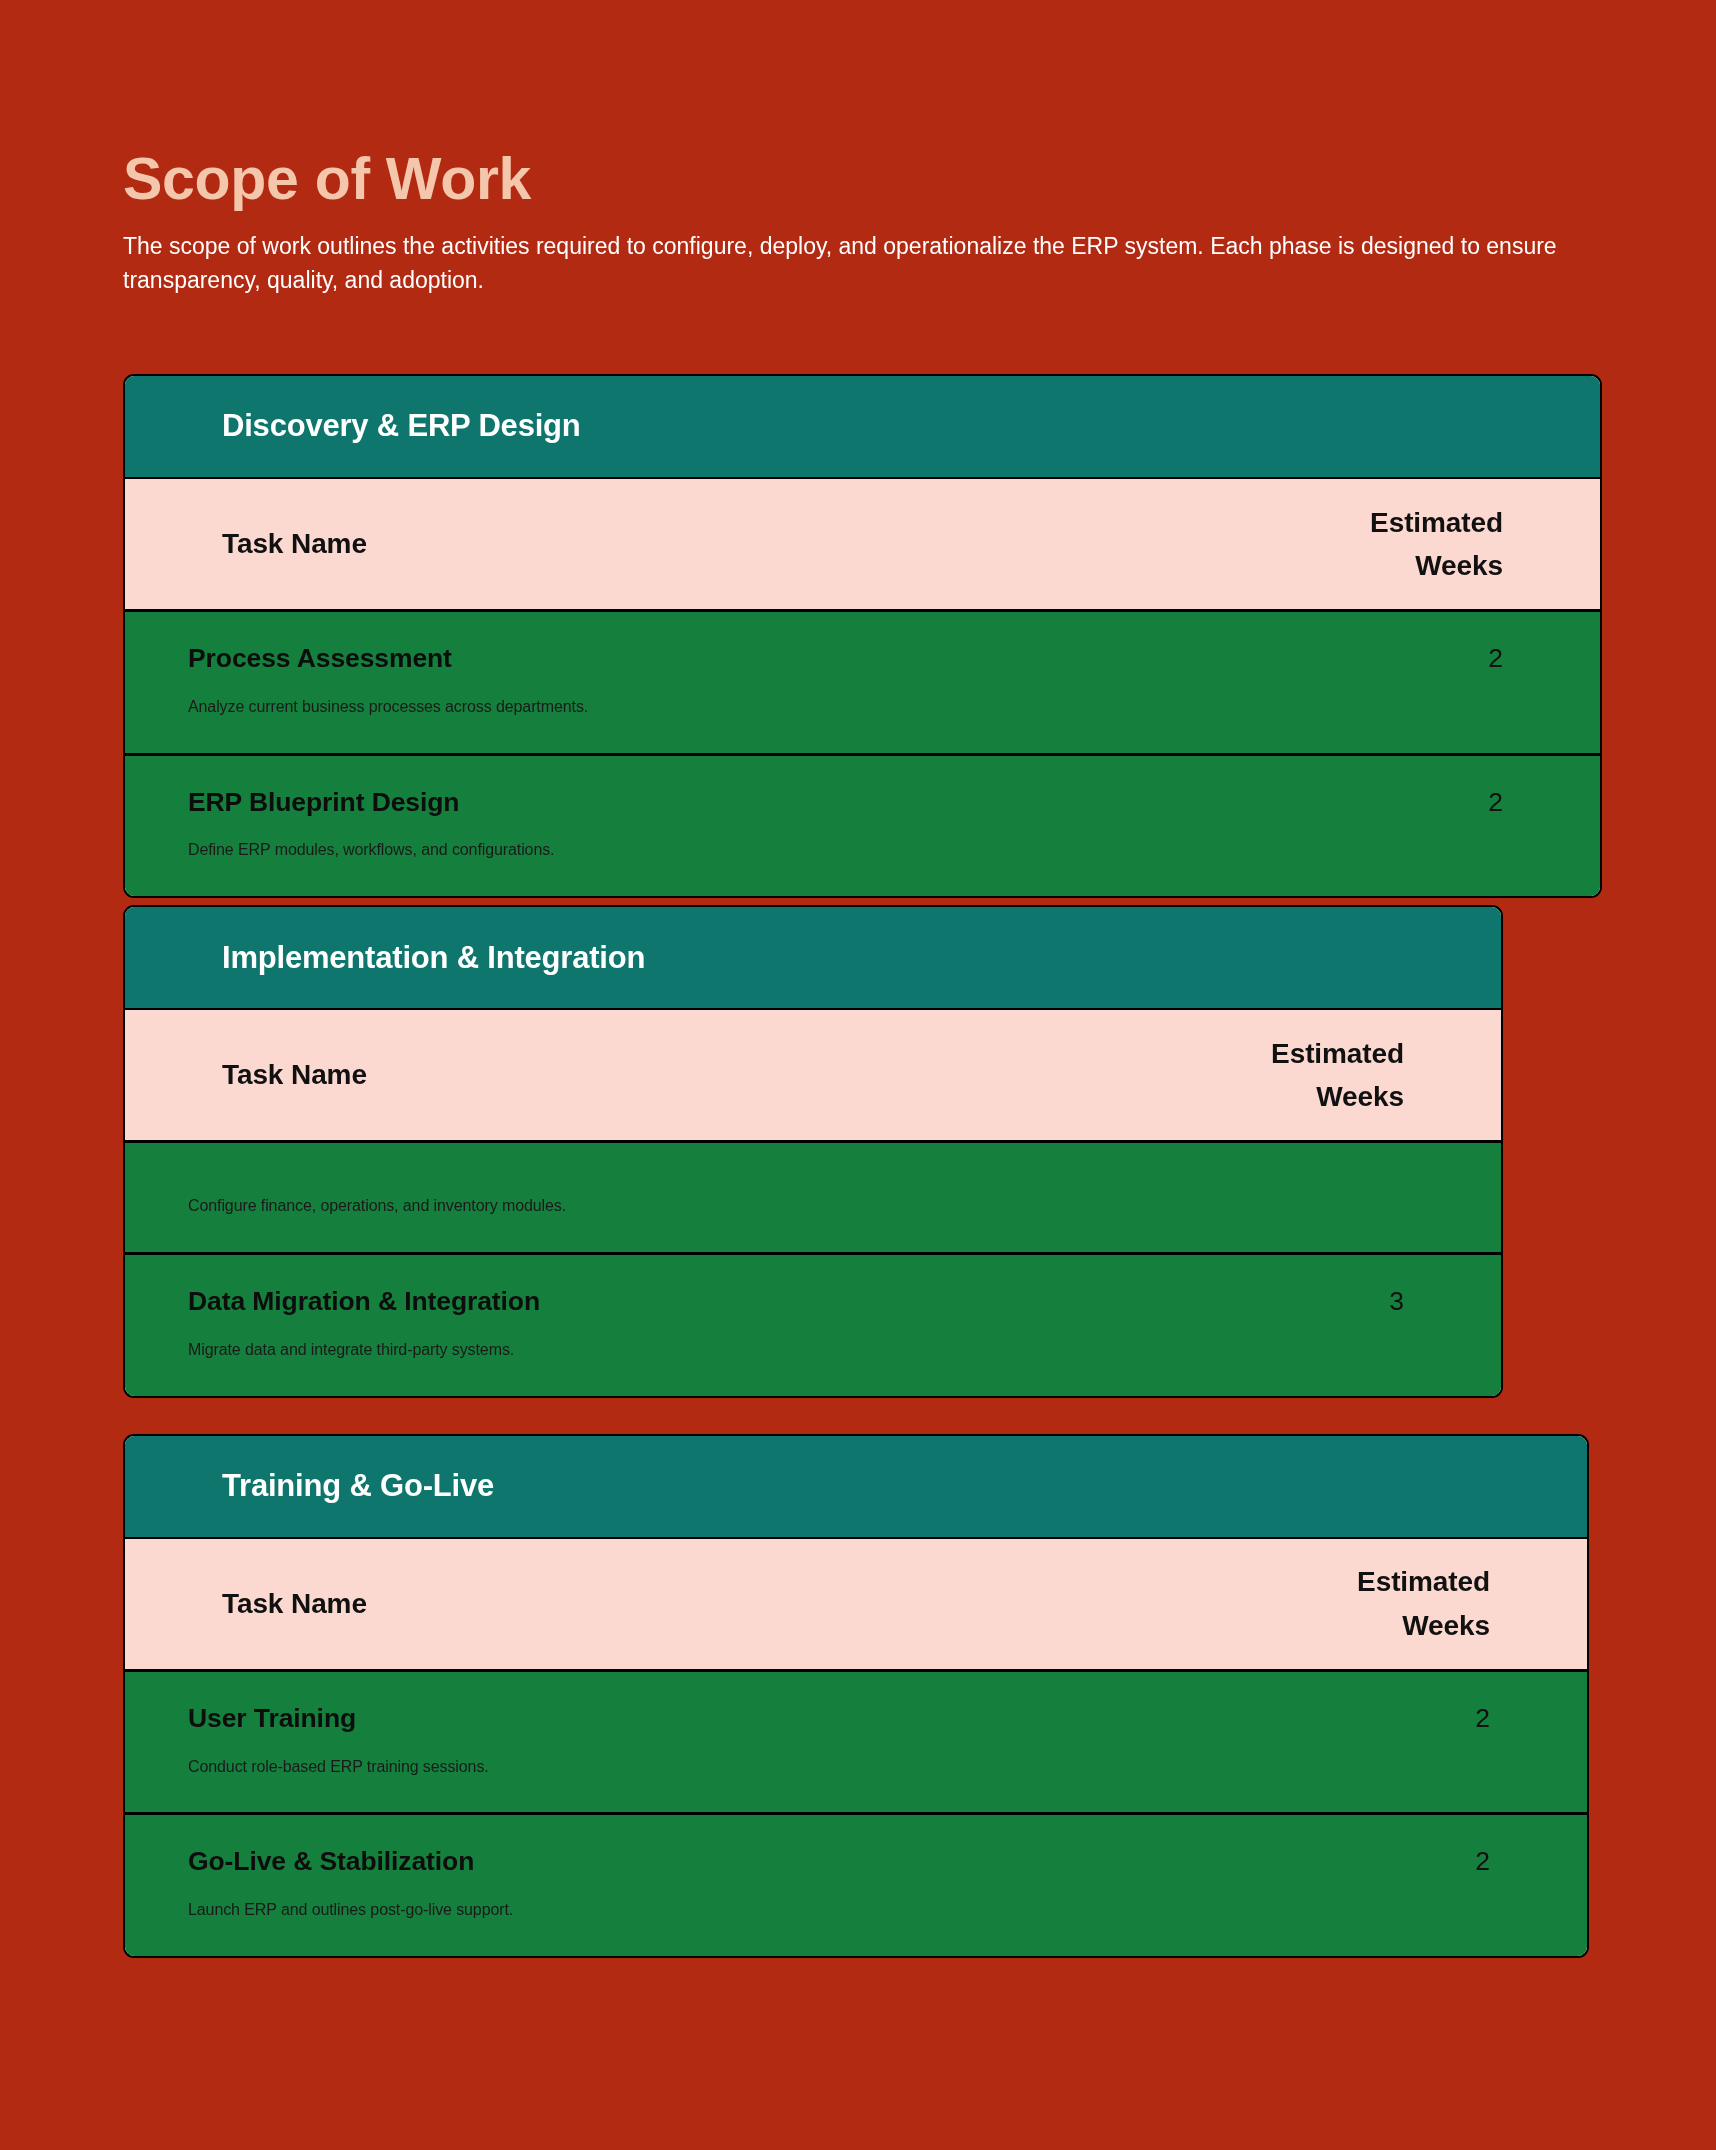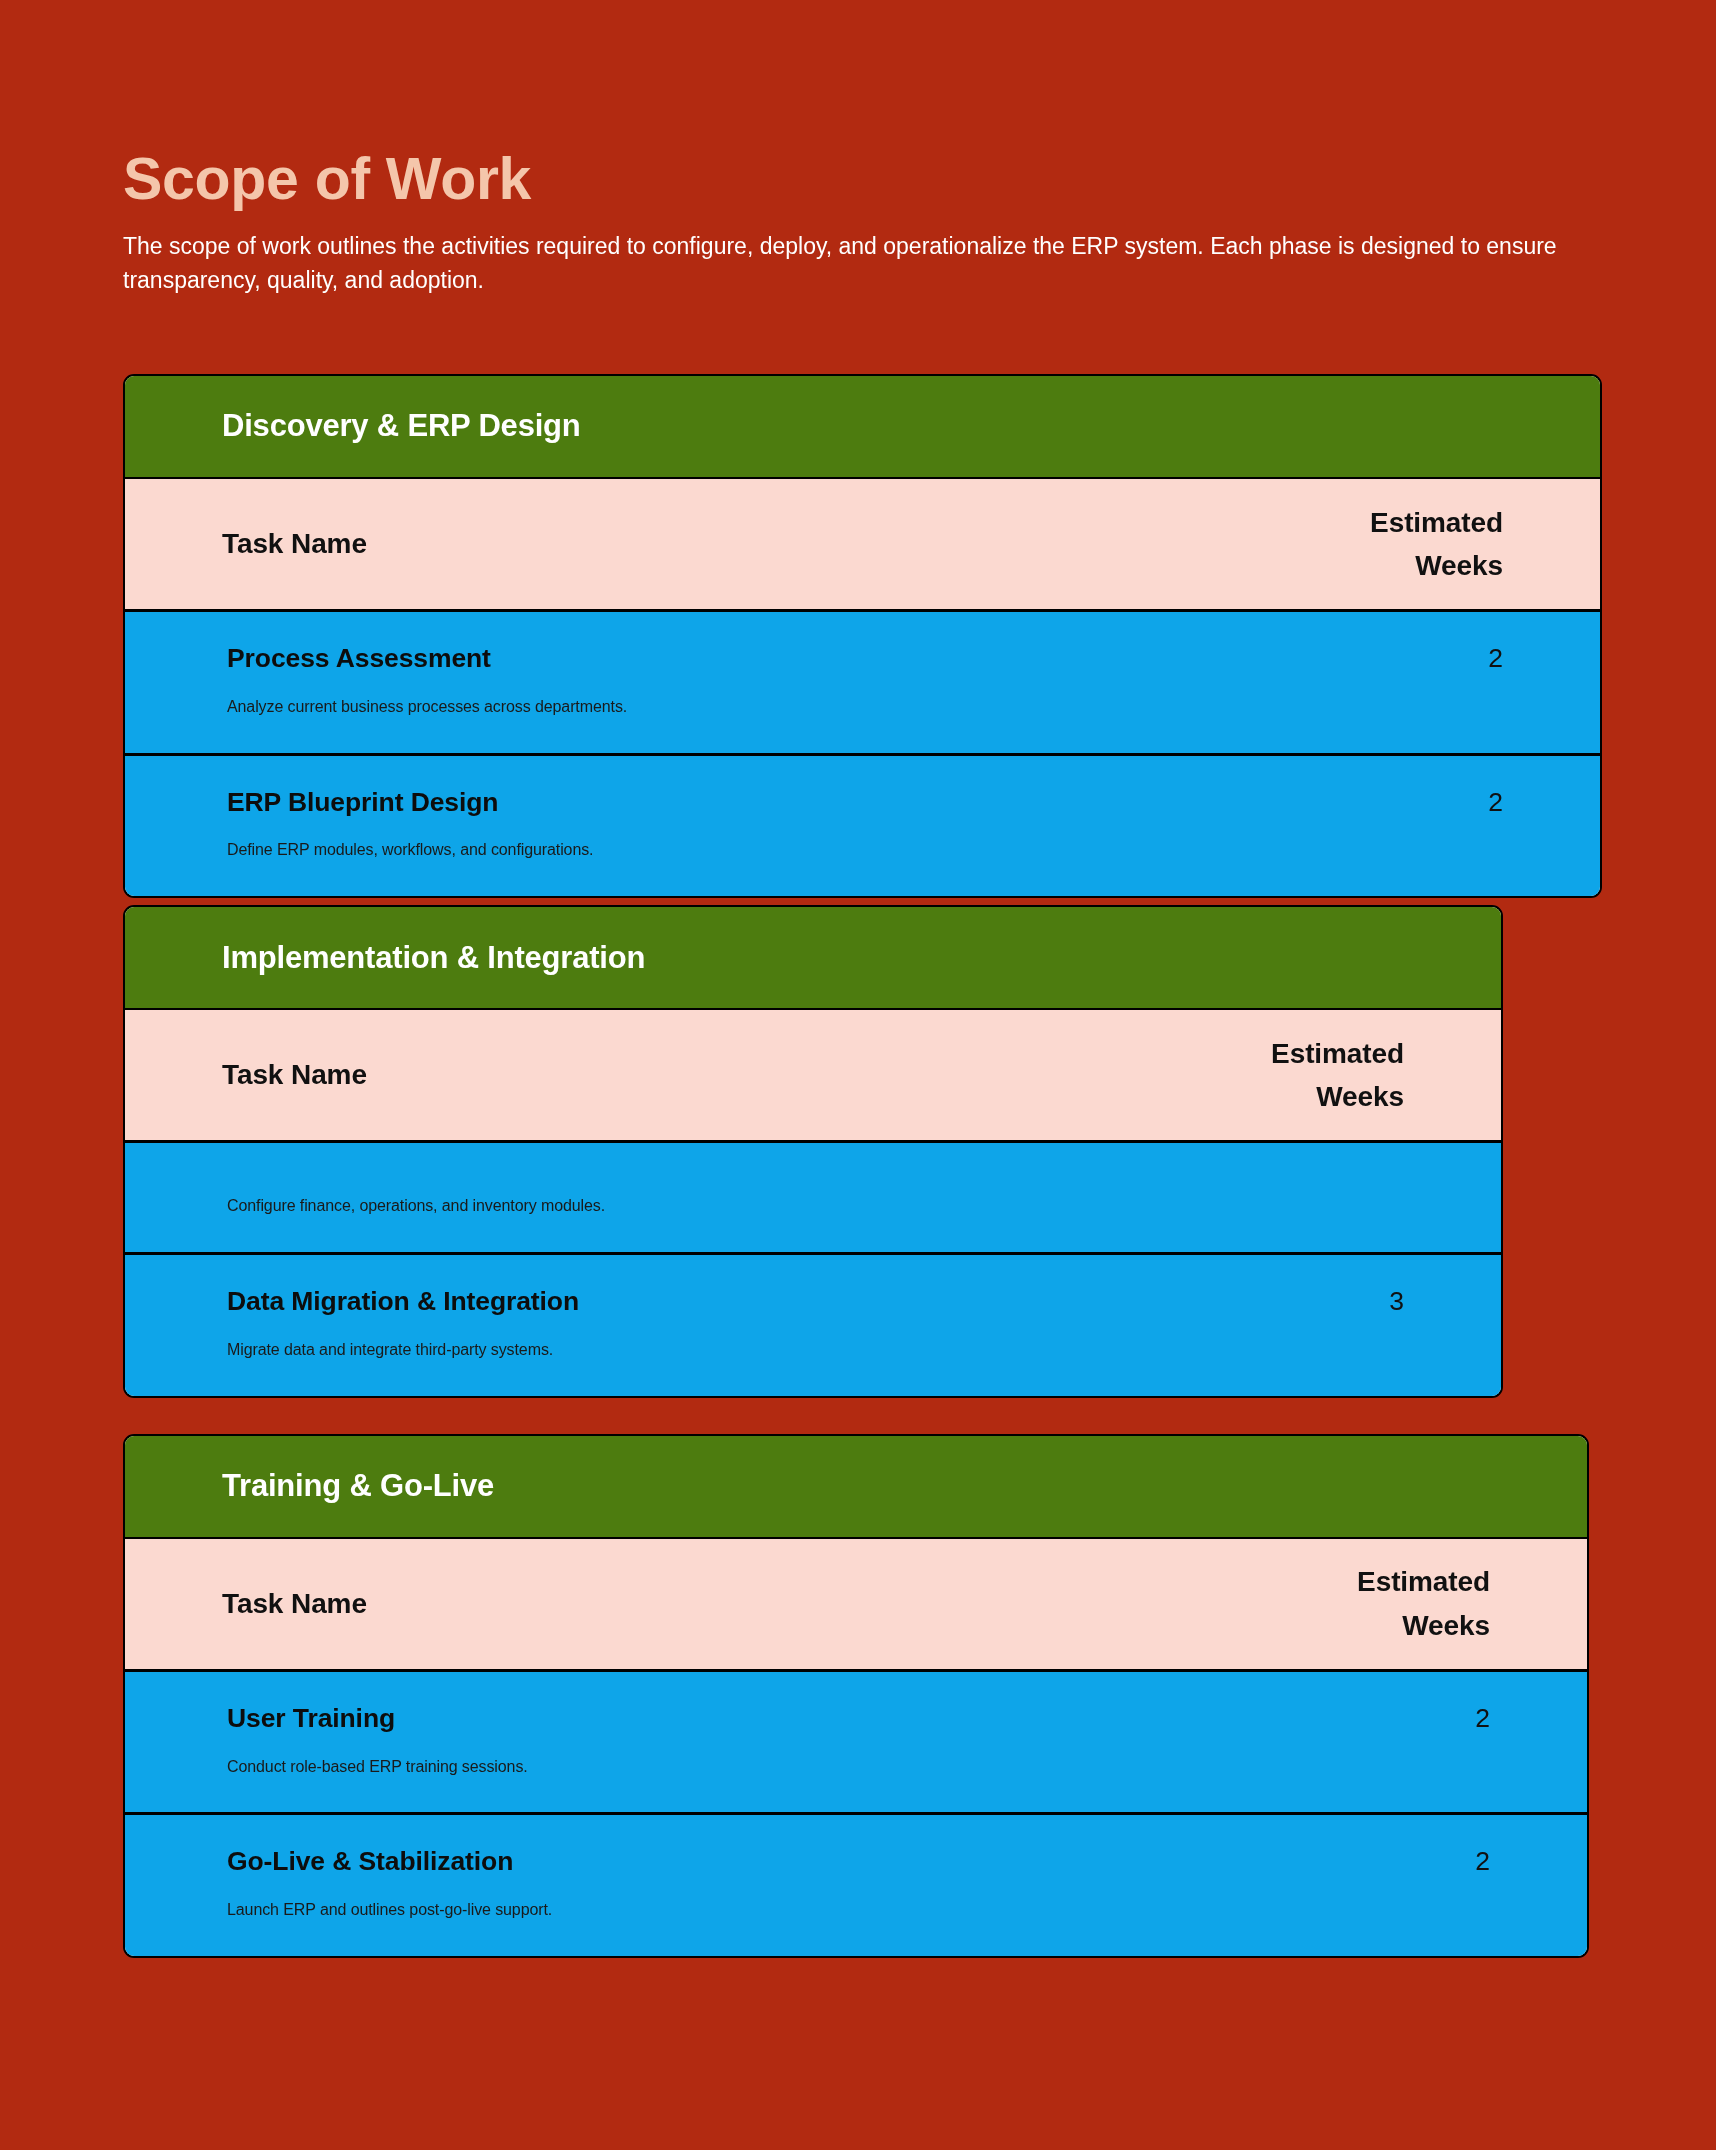--- a/index.html
+++ b/index.html
@@ -64,21 +64,21 @@
     margin-bottom: 7.2px;
   }
   .phase-table:last-child { margin-bottom: 0; }
 
   
   .phase-table.w1 { width: 1479px; }
   .phase-table.w2 { width: 1380px; }
   .phase-table.w3 { width: 1466px; margin-top: 36px; }
 
   .section-head {
-    background: #4d7c0f;
+    background: #0f766e;
     padding: 24px 68px 24px 97px;
     height: 101px;
     display: flex;
     align-items: center;
   }
 
   .section-head-title {
     color: #FFFFFF;
     font-size: 31px;
     font-weight: 700;
@@ -107,23 +107,23 @@
     flex: 0 0 199px;
     text-align: right;
     font-size: 28px;
     font-weight: 700;
     color: #111111;
     line-height: 1.55;
     letter-spacing: -0.1px;
   }
 
   .task-row {
-    background: #0ea5e9;
+    background: #15803d;
     border-top: 3px solid #000000;
-    padding: 31px 97px 35px 102px;
+    padding: 31px 97px 35px 63px;
   }
 
   .task-row-top {
     display: flex;
     align-items: flex-start;
     justify-content: space-between;
   }
 
   .task-name {
     font-size: 26.5px;

